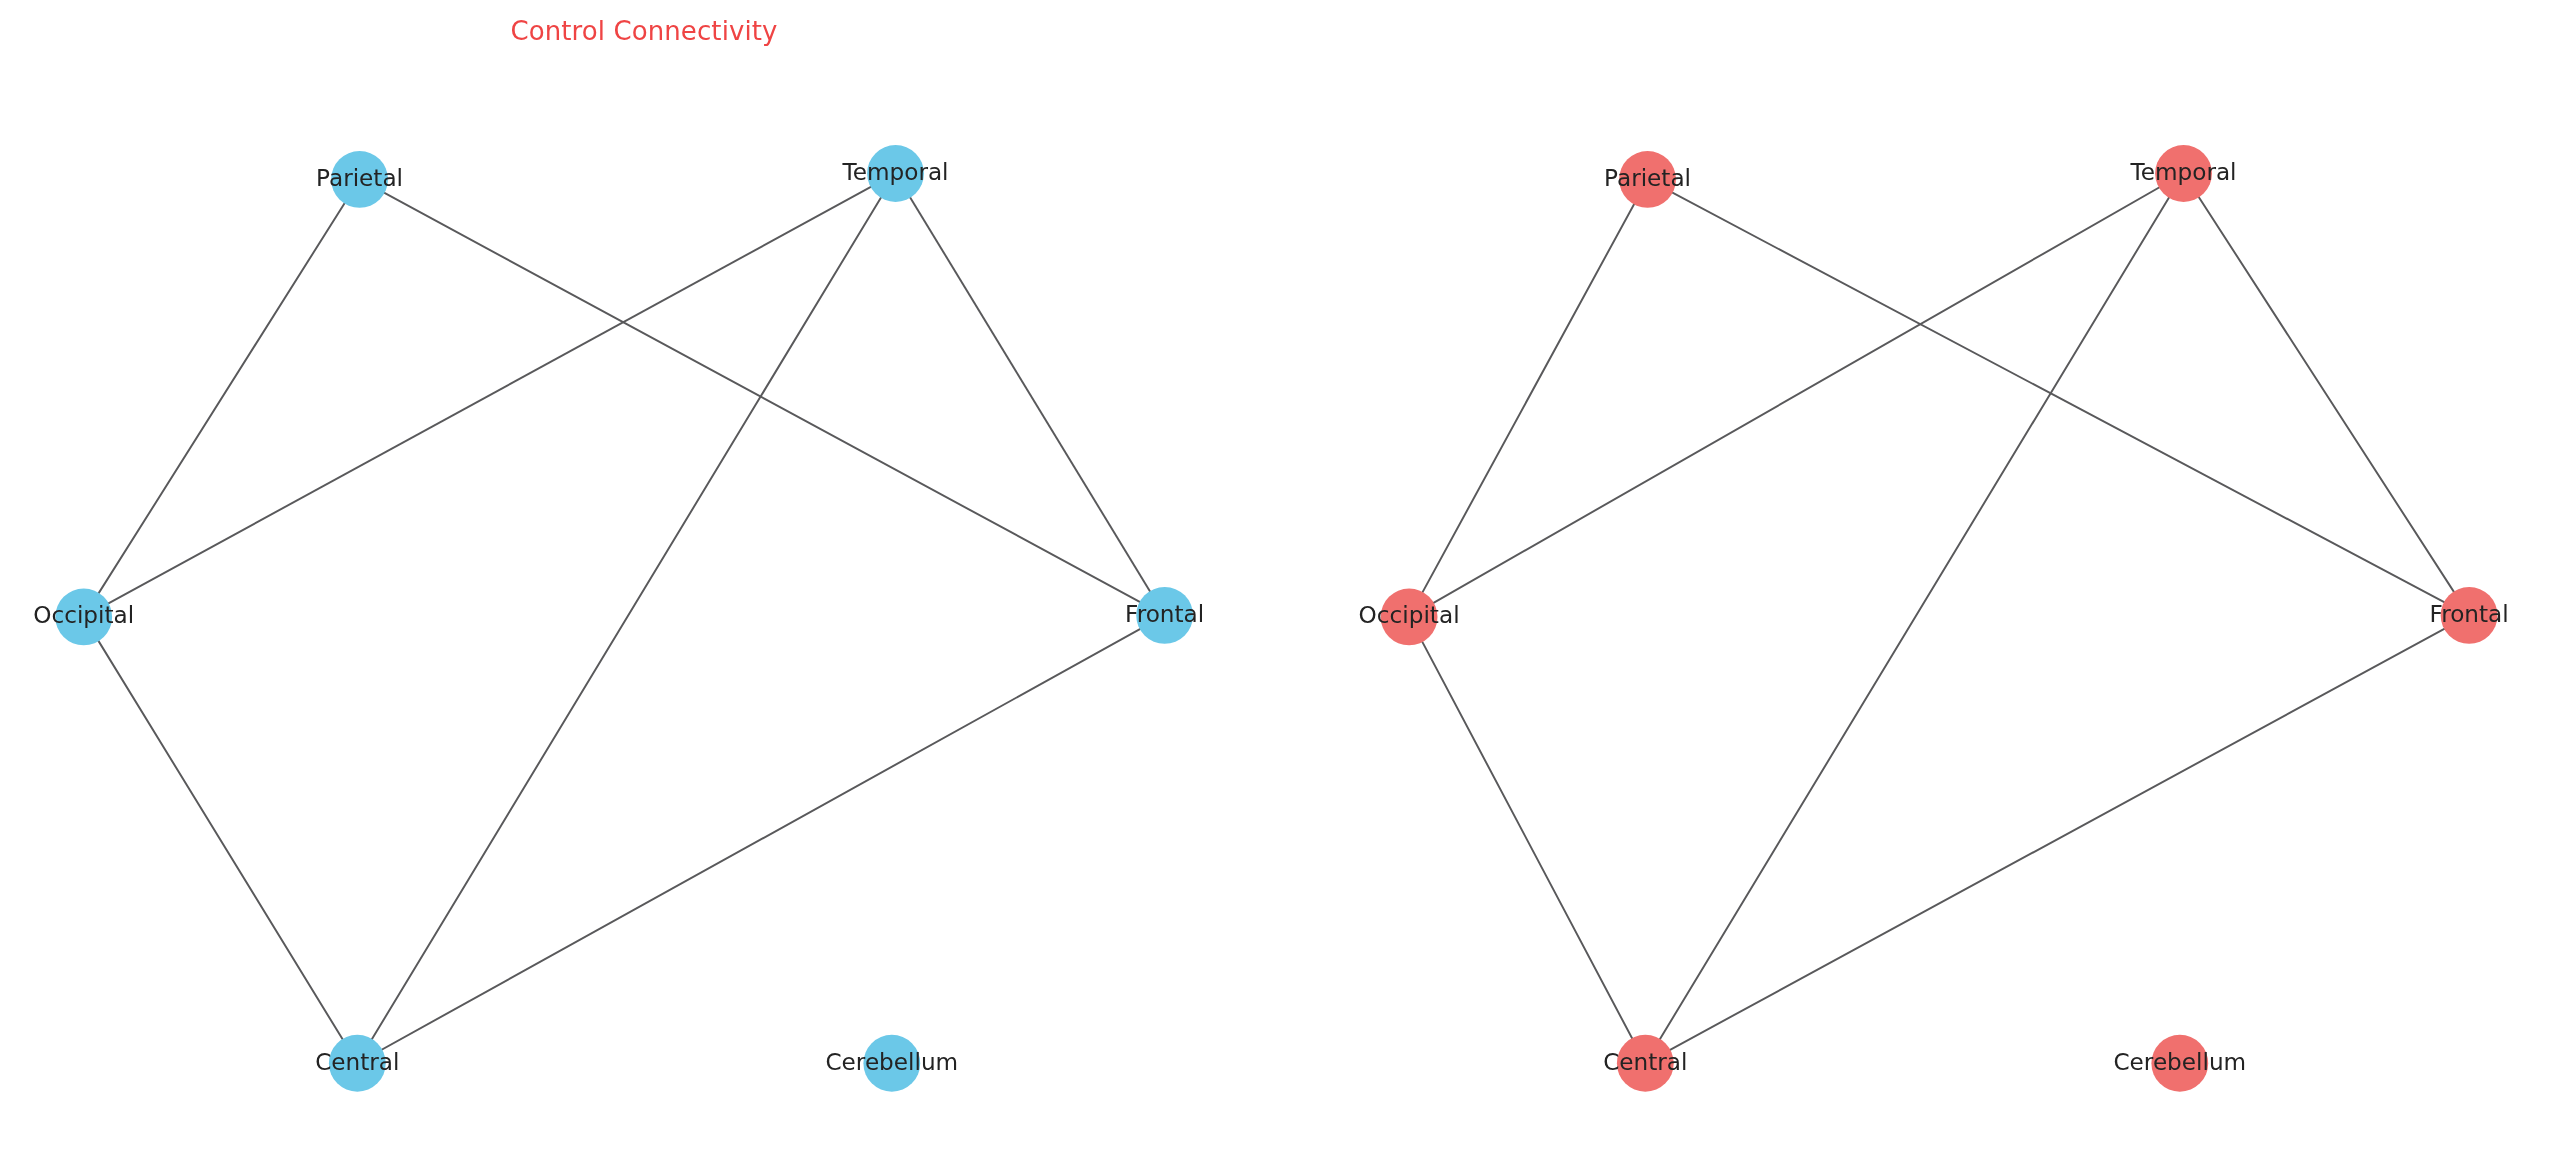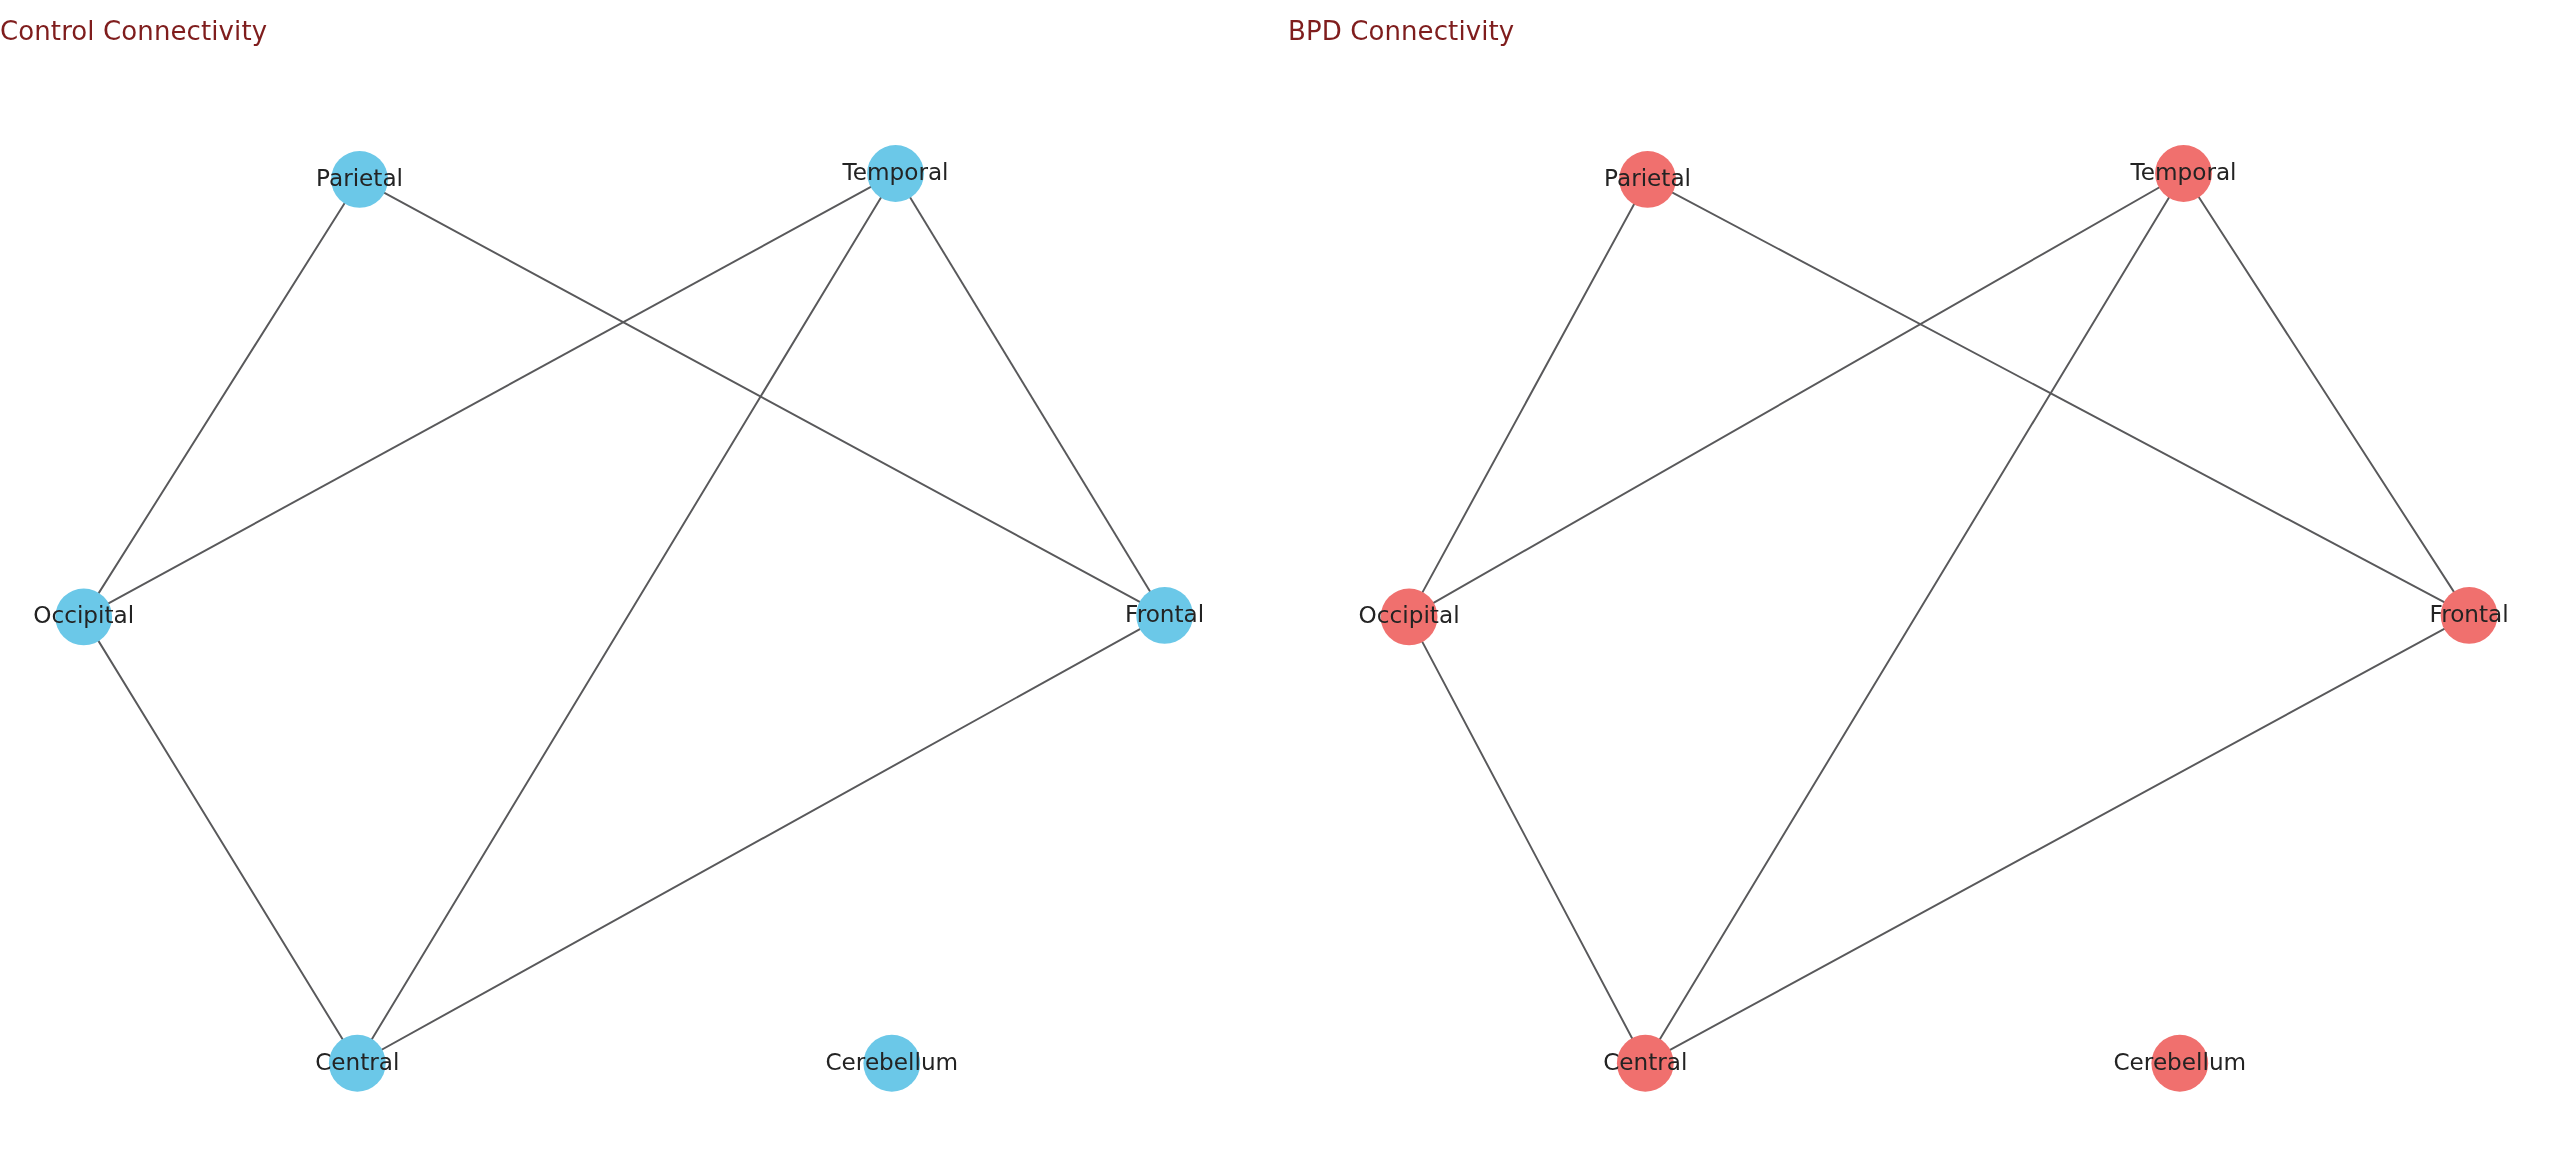--- a/index.html
+++ b/index.html
@@ -26,24 +26,24 @@
     width: 1288px;
     height: 1153px;
     background: #ffffff;
     flex: 0 0 1288px;
   }
   .panel-title {
     position: absolute;
     top: 16.4px;
     left: 0;
     width: 100%;
-    text-align: left;
+    text-align: center;
     font-size: 26px;
     font-weight: 400;
-    color: #7f1d1d;
+    color: #ef4444;
     letter-spacing: 0.1px;
     font-family: "DejaVu Sans", sans-serif;
     white-space: nowrap;
   }
   .graph-svg {
     position: absolute;
     top: 0;
     left: 0;
     width: 1288px;
     height: 1153px;
@@ -107,21 +107,20 @@
           </g>
           <g>
             <circle cx="1193" cy="1422" r="38" fill="#6BC8E8" class="node-circle"></circle>
             <text x="1193" y="1422" class="node-label" fill="#232323">Cerebellum</text>
           </g>
         </g>
     </svg>
   </div>
 
   <div class="panel">
-    <div class="panel-title">BPD Connectivity</div>
     <svg class="graph-svg" viewBox="0 0 1723 1542" preserveAspectRatio="none" xmlns="http://www.w3.org/2000/svg">
       <g id="edges-bpd">
           <line x1="481" y1="240" x2="162" y2="825" class="edge-line" stroke="#59595b"></line>
           <line x1="481" y1="240" x2="1580" y2="823" class="edge-line" stroke="#59595b"></line>
           <line x1="1198" y1="232" x2="162" y2="825" class="edge-line" stroke="#59595b"></line>
           <line x1="1198" y1="232" x2="478" y2="1422" class="edge-line" stroke="#59595b"></line>
           <line x1="1198" y1="232" x2="1580" y2="823" class="edge-line" stroke="#59595b"></line>
           <line x1="162" y1="825" x2="478" y2="1422" class="edge-line" stroke="#59595b"></line>
           <line x1="478" y1="1422" x2="1580" y2="823" class="edge-line" stroke="#59595b"></line>
         </g>

